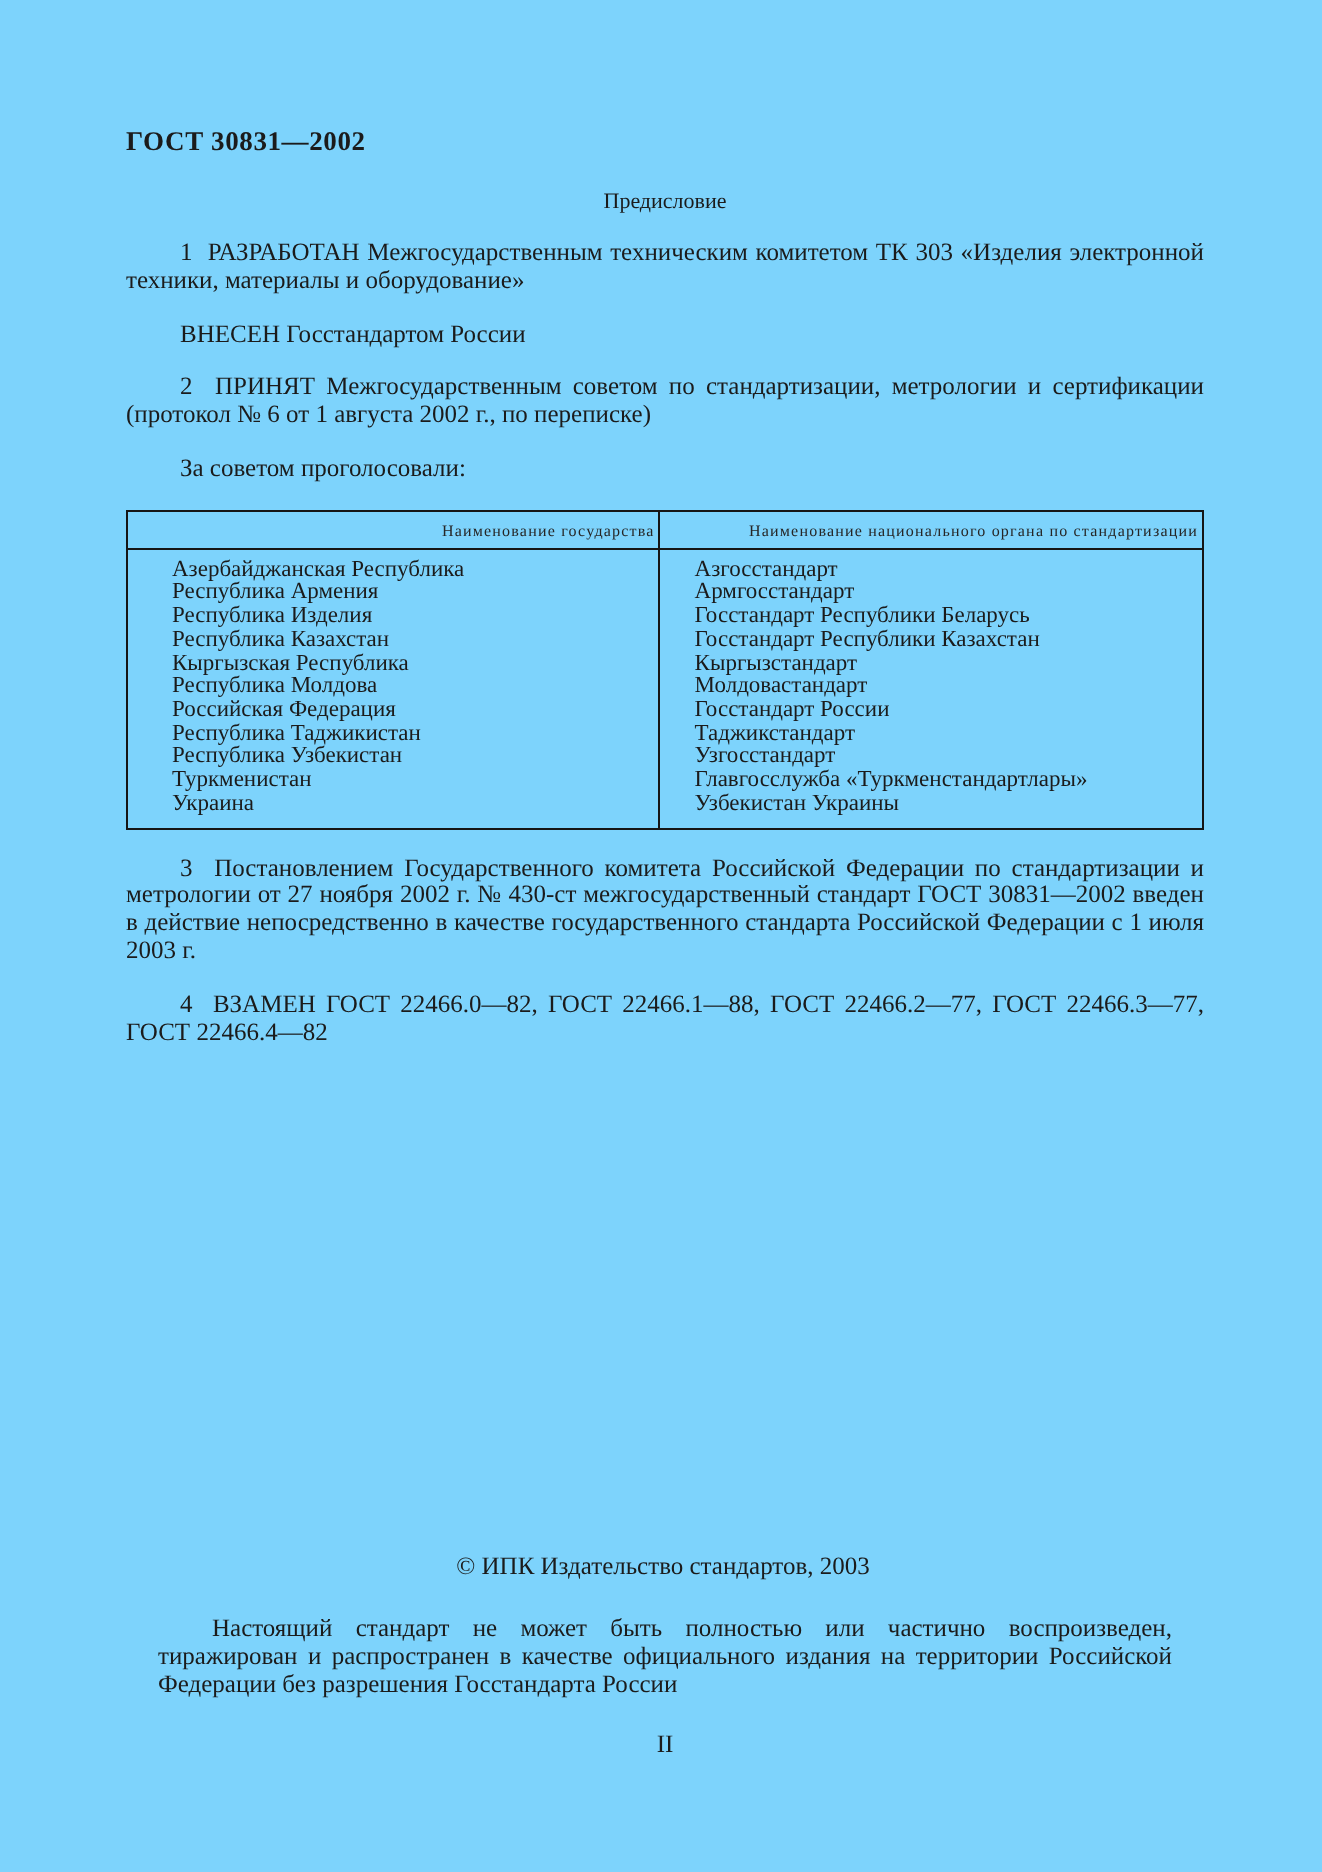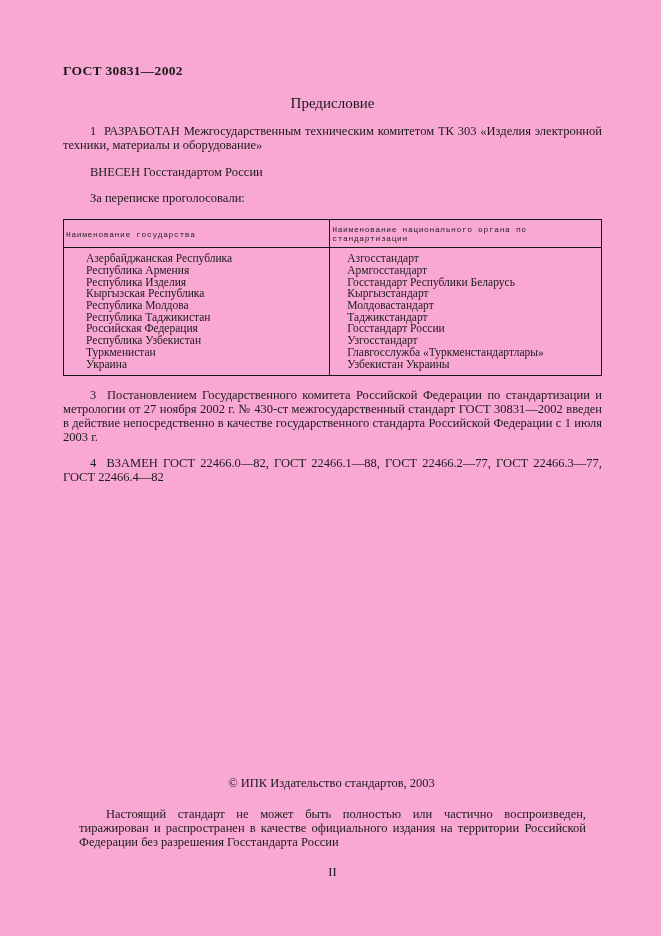--- a/index.html
+++ b/index.html
@@ -1,39 +1,39 @@
 <!DOCTYPE html>
 <html lang="ru"><head>
 <meta charset="utf-8">
 <style>
   html, body { margin: 0; padding: 0; background: #ffffff; }
   .page {
     position: relative;
     width: 661px;
     height: 936px;
-    background: #f9a8d4;
+    background: #7dd3fc;
     font-family: "Liberation Serif", "DejaVu Serif", serif;
     color: #1b1b1b;
     overflow: hidden;
   }
   .content {
     position: absolute;
     left: 63px;
     top: 63px;
     width: 539px;
   }
   .doc-number {
     font-weight: bold;
     font-size: 13.5px;
     letter-spacing: 0.3px;
     margin: 0 0 16px 0;
   }
   .doc-title {
     text-align: center;
-    font-size: 15px;
+    font-size: 11px;
     margin: 0 0 2px 0;
   }
   .para {
     font-size: 12.5px;
     line-height: 13.8px;
     text-align: justify;
     text-indent: 27px;
     margin: 13px 0 0 0;
     hyphens: manual;
   }
@@ -42,24 +42,23 @@
     border-collapse: collapse;
     margin-top: 13px;
     border: 1.6px solid #151515;
     font-size: 11.5px;
   }
   table.vote thead th {
     font-weight: normal;
     font-size: 8px;
     letter-spacing: 0.6px;
     color: #262626;
-    text-align: left;
-    padding: 5px 19px 4px 2px;
+    text-align: right;
+    padding: 5px 2px 4px 2px;
     border-bottom: 1.6px solid #151515;
-    font-family: Liberation Mono, monospace;
   }
   table.vote .col-divider { border-right: 1.2px solid #151515; }
   table.vote .col-state { width: 49.5%; }
   table.vote tbody td {
     line-height: 11.7px;
     padding: 0 0 0 17px;
     vertical-align: top;
     white-space: nowrap;
   }
   table.vote tbody td.cell-state { padding-left: 22px; }
@@ -97,22 +96,23 @@
   <div class="content">
 
     <div class="doc-number">ГОСТ 30831—2002</div>
 
     <div class="doc-title">Предисловие</div>
 
     <p class="para">1&nbsp; РАЗРАБОТАН Межгосударственным техническим комитетом ТК 303 «Изделия электронной техники, материалы и оборудование»</p>
 
     <p class="para">ВНЕСЕН Госстандартом России</p>
 
+    <p class="para">2&nbsp; ПРИНЯТ Межгосударственным советом по стандартизации, метрологии и сертификации (протокол № 6 от 1 августа 2002 г., по переписке)</p>
 
-    <p class="para">За переписке проголосовали:</p>
+    <p class="para">За советом проголосовали:</p>
 
     <table class="vote">
       <thead>
         <tr>
           <th class="col-state col-divider">Наименование государства</th>
           <th class="col-org">Наименование национального органа по стандартизации</th>
         </tr>
       </thead>
       <tbody>
         <tr class="first">
@@ -121,34 +121,38 @@
         </tr>
         <tr>
           <td class="cell-state col-divider">Республика Армения</td>
           <td class="cell-org">Армгосстандарт</td>
         </tr>
         <tr>
           <td class="cell-state col-divider">Республика Изделия</td>
           <td class="cell-org">Госстандарт Республики Беларусь</td>
         </tr>
         <tr>
+          <td class="cell-state col-divider">Республика Казахстан</td>
+          <td class="cell-org">Госстандарт Республики Казахстан</td>
+        </tr>
+        <tr>
           <td class="cell-state col-divider">Кыргызская Республика</td>
           <td class="cell-org">Кыргызстандарт</td>
         </tr>
         <tr>
           <td class="cell-state col-divider">Республика Молдова</td>
           <td class="cell-org">Молдовастандарт</td>
         </tr>
         <tr>
+          <td class="cell-state col-divider">Российская Федерация</td>
+          <td class="cell-org">Госстандарт России</td>
+        </tr>
+        <tr>
           <td class="cell-state col-divider">Республика Таджикистан</td>
           <td class="cell-org">Таджикстандарт</td>
-        </tr>
-        <tr>
-          <td class="cell-state col-divider">Российская Федерация</td>
-          <td class="cell-org">Госстандарт России</td>
         </tr>
         <tr>
           <td class="cell-state col-divider">Республика Узбекистан</td>
           <td class="cell-org">Узгосстандарт</td>
         </tr>
         <tr>
           <td class="cell-state col-divider">Туркменистан</td>
           <td class="cell-org">Главгосслужба «Туркменстандартлары»</td>
         </tr>
         <tr class="last">

